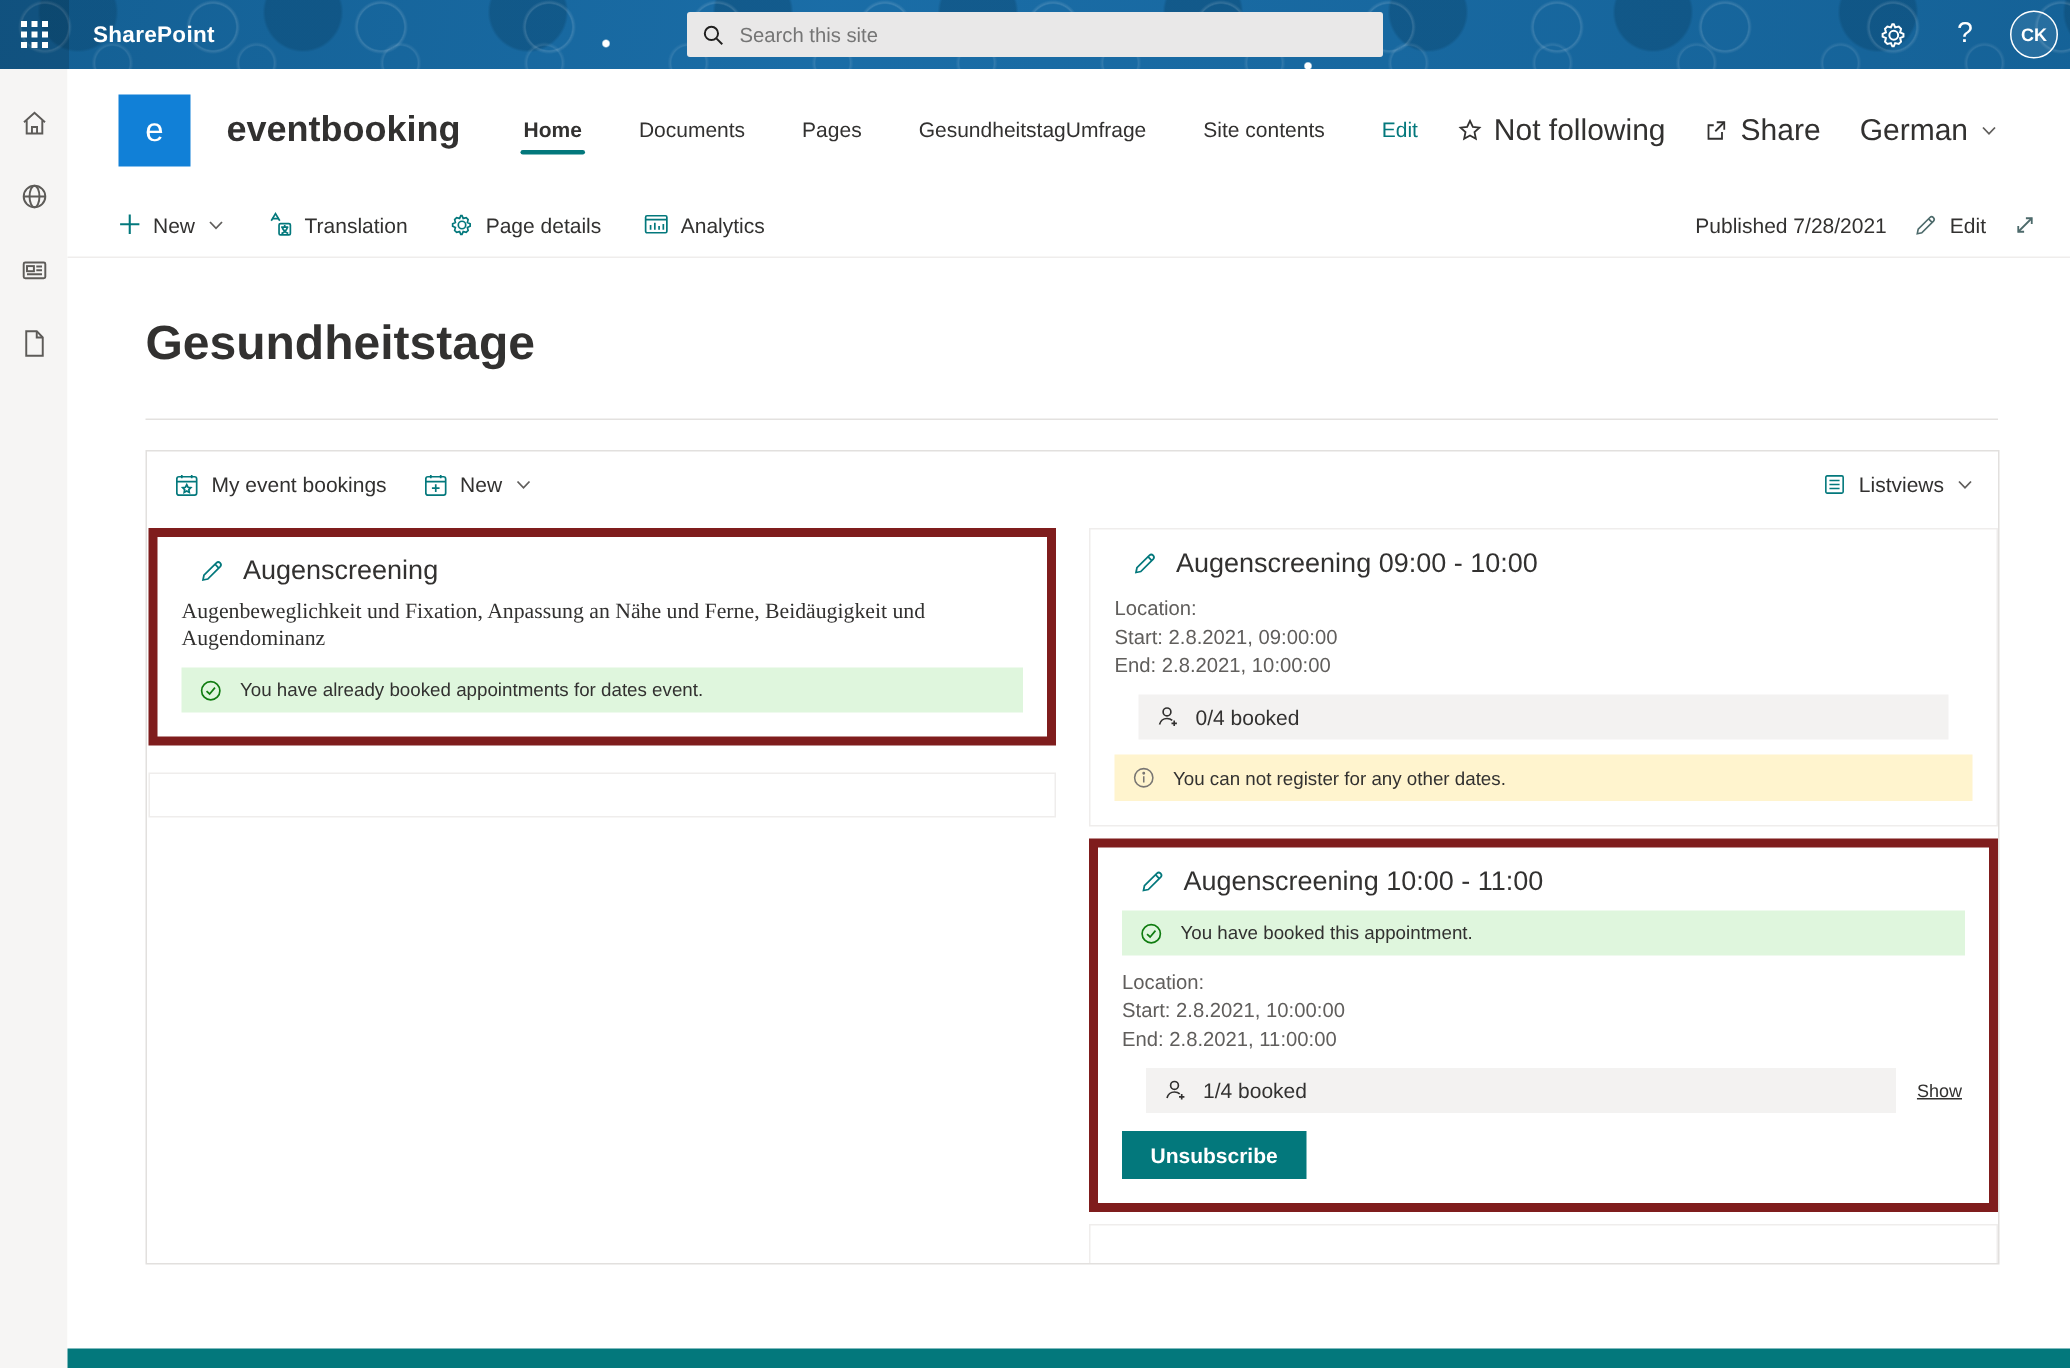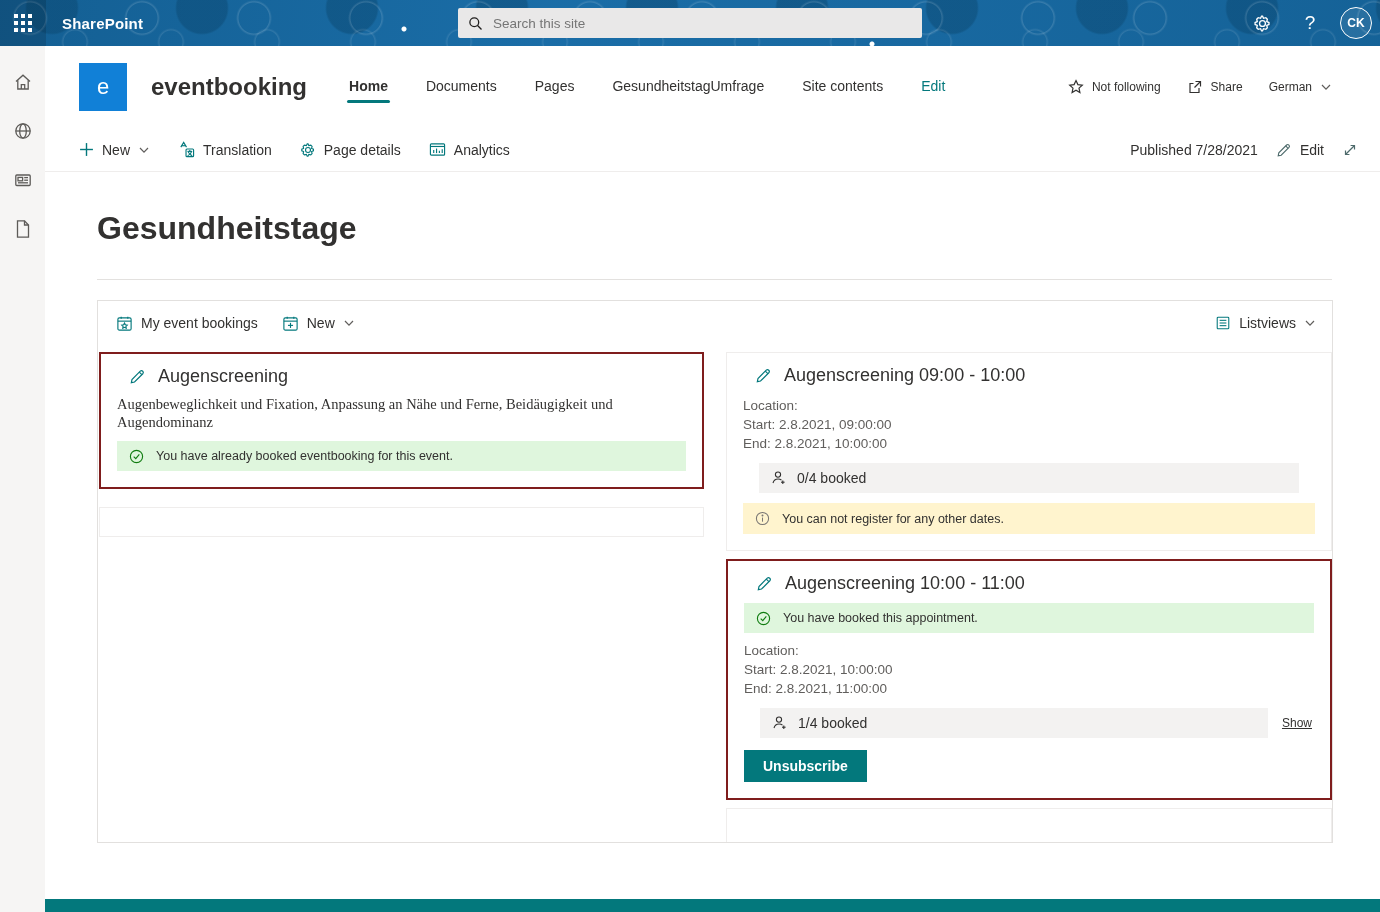--- a/index.html
+++ b/index.html
@@ -48,21 +48,21 @@
   .site-logo { width:48px; height:48px; background:#1180d7; color:#fff; display:flex; align-items:center;
     justify-content:center; font-size:22px; cursor:pointer; }
   .site-title { font-size:24px; font-weight:700; margin-left:24px; color:#323130; cursor:pointer; }
   .site-nav { display:flex; align-items:center; margin-left:40px; gap:34px; }
   .nav-item { font-size:14px; color:#323130; cursor:pointer; padding:6px 2px 9px; position:relative; }
   .nav-item.active { font-weight:600; }
   .nav-item.active::after { content:""; position:absolute; left:0; right:0; bottom:0; height:3px;
     background:#03787c; border-radius:2px; }
   .nav-item.teal { color:#03787c; }
   .header-actions { position:absolute; right:48px; display:flex; align-items:center; gap:26px; }
-  .hdr-action { display:flex; align-items:center; gap:8px; font-size:12px; color:#323130; cursor:pointer; }
+  .hdr-action { display:flex; align-items:center; gap:8px; font-size:20px; color:#323130; cursor:pointer; }
   .hdr-action svg { color:#323130; }
 
   
   .command-bar { height:44px; display:flex; align-items:center; padding:0 34px;
     border-bottom:1px solid #efedec; position:relative; }
   .cmd-item { display:flex; align-items:center; gap:8px; font-size:14px; color:#323130;
     cursor:pointer; margin-right:28px; }
   .cmd-item svg { color:#03787c; }
   .cmd-right { position:absolute; right:22px; display:flex; align-items:center; gap:18px; }
   .published { font-size:14px; color:#323130; }
@@ -85,21 +85,21 @@
     font-size:14px; cursor:pointer; }
   .tool-right svg { color:#03787c; }
   .chev { color:#605e5c !important; }
 
   .list-body { display:flex; padding-left:1px; }
   .col-left { width:605px; }
   .col-right { width:606px; margin-left:22px; }
 
   .card { background:#fff; }
   .card.plain { border:1px solid #efedec; }
-  .card.selected { border:2px solid #7f1d1d; }
+  .card.selected { border:6px solid #7f1d1d; }
   .title-row { display:flex; align-items:center; gap:12px; padding-left:12px; }
   .title-row svg { color:#03787c; flex:0 0 auto; }
   .card-title { font-size:18px; color:#323130; }
   .desc { font-family:"Liberation Serif", serif; font-size:14.5px; line-height:18px; color:#323130;
     margin-top:8px; }
   .banner { display:flex; align-items:center; gap:12px; height:30px; padding:0 12px; font-size:12.5px;
     color:#323130; }
   .banner.success { background:#dff6dd; }
   .banner.success svg { color:#107c10; }
   .banner.warning { background:#fff4ce; height:31px; }
@@ -351,21 +351,21 @@
                   <line x1="9.7" y1="3.9" x2="12.1" y2="6.3"></line>
                 </svg>
               <span class="card-title">Augenscreening</span>
             </div>
             <div class="desc">Augenbeweglichkeit und Fixation, Anpassung an Nähe und Ferne, Beidäugigkeit und Augendominanz</div>
             <div class="banner success">
               <svg width="15" height="15" viewBox="0 0 16 16" fill="none" stroke="currentColor" stroke-width="1.2">
                   <circle cx="8" cy="8" r="6.5"></circle>
                   <polyline points="5,8.2 7.2,10.3 11,5.8"></polyline>
                 </svg>
-              <span>You have already booked eventbooking for this event.</span>
+              <span>You have already booked appointments for dates event.</span>
             </div>
           </div>
           <div class="gap-md"></div>
           <div class="card plain event-card">
           </div>
         </div>
 
         <div class="col-right">
           <div class="spacer-top"></div>
           <div class="card plain slot-card">

